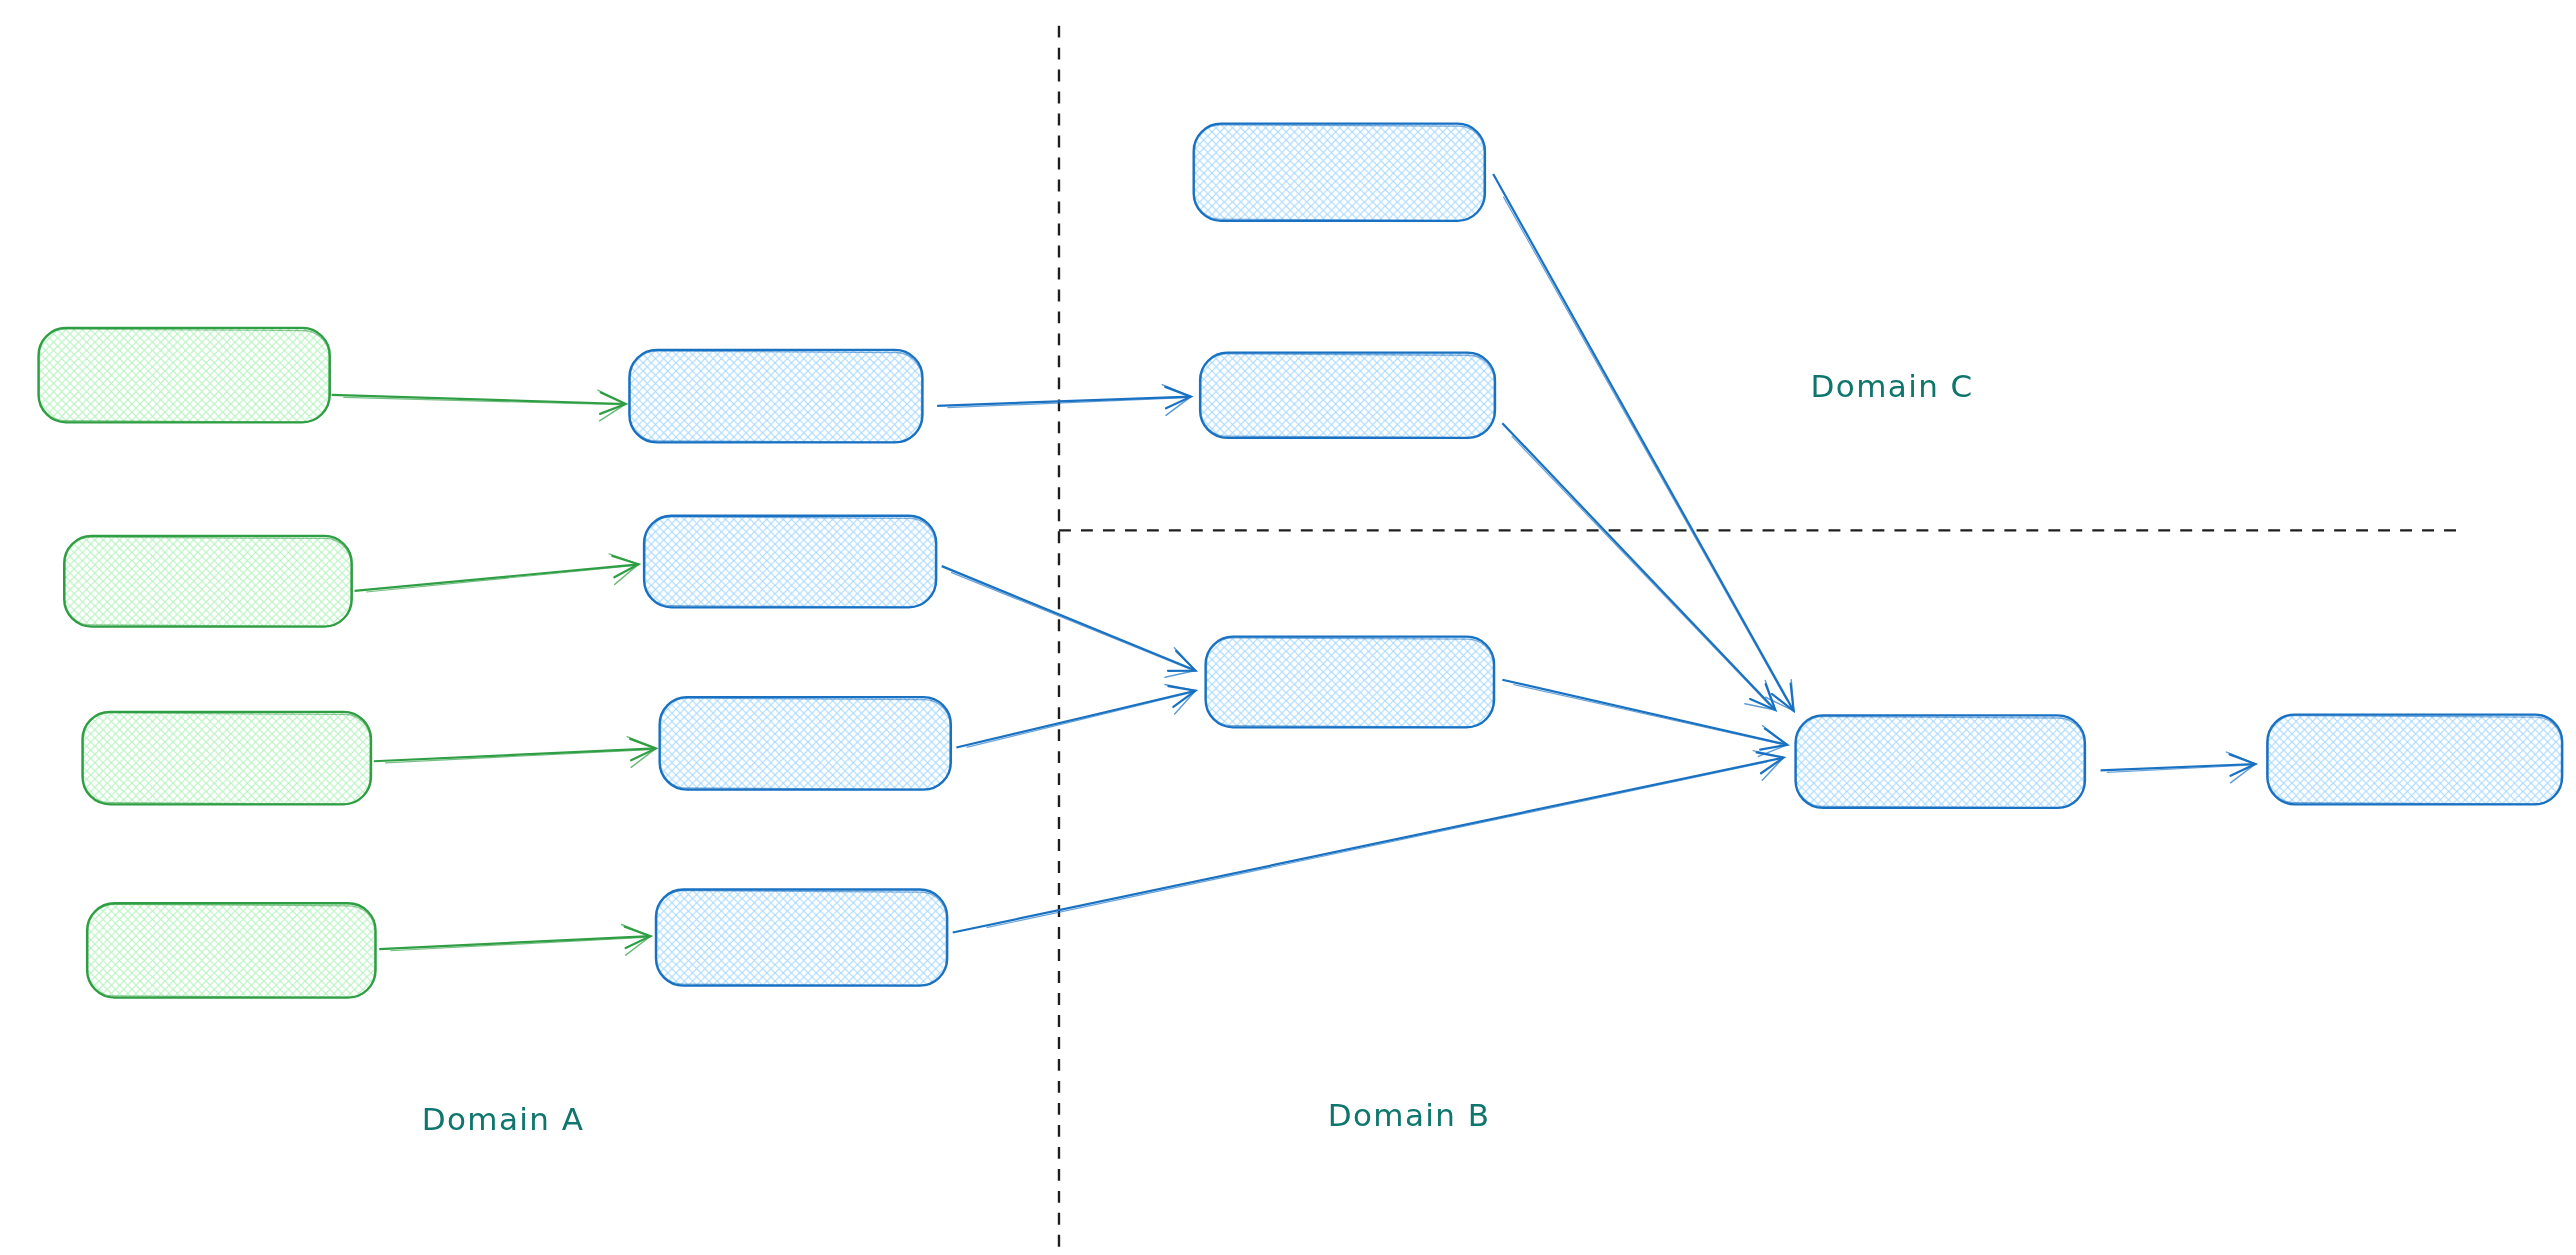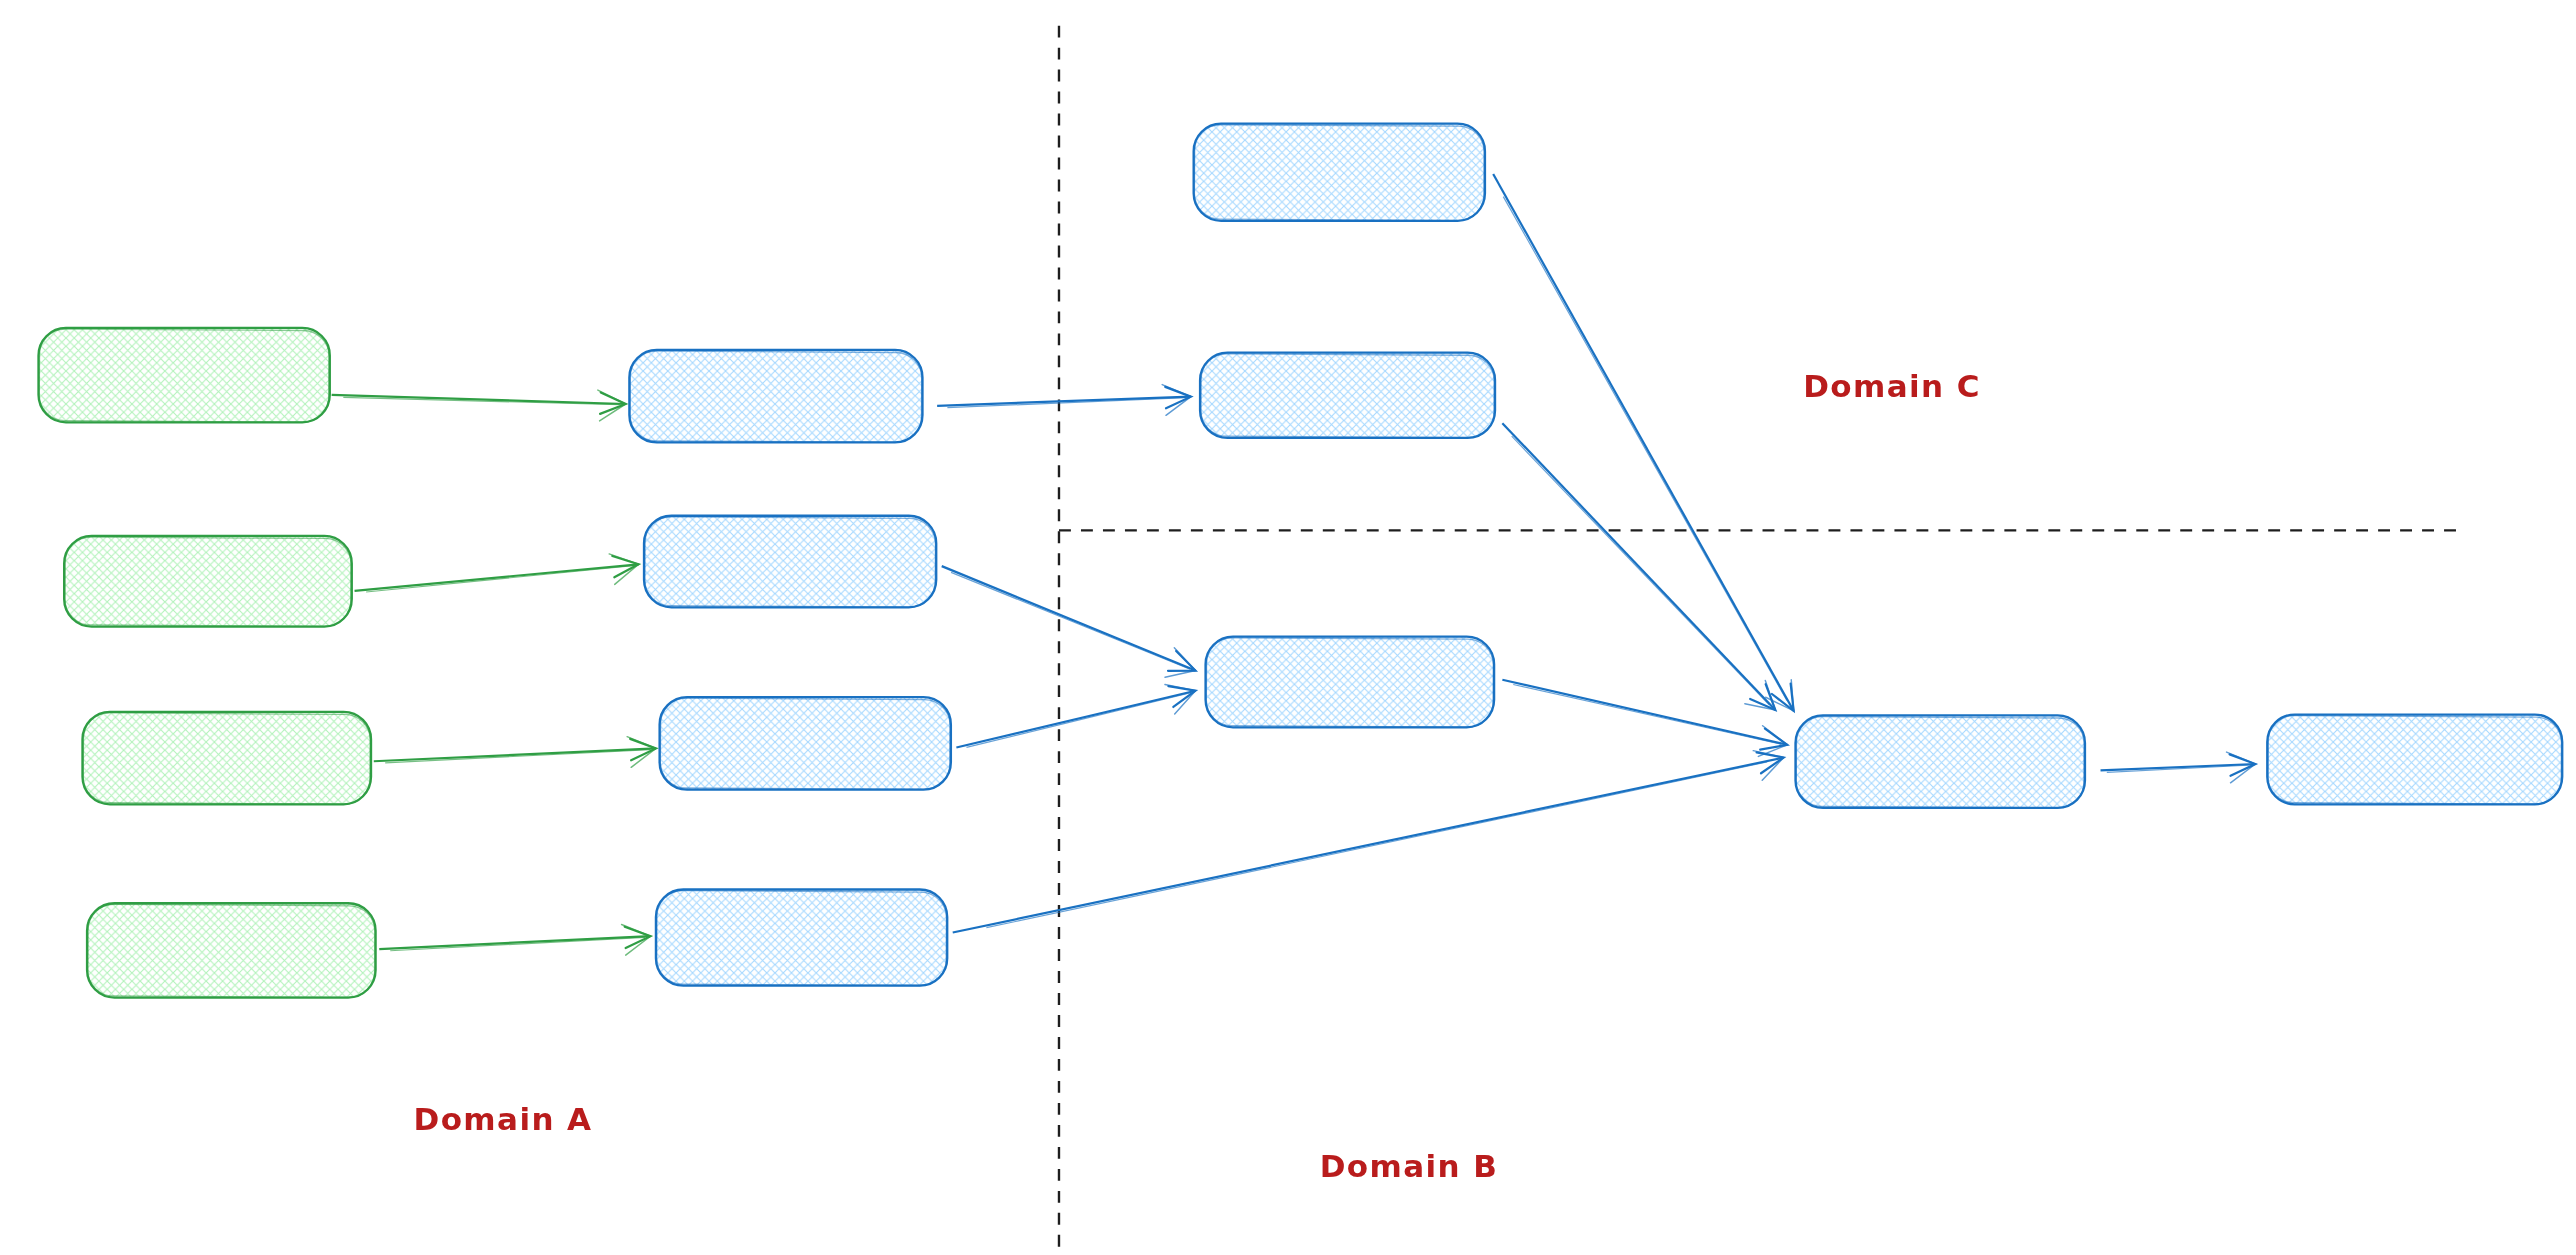--- a/index.html
+++ b/index.html
@@ -17,23 +17,23 @@
   }
   #diagram-svg {
     position: absolute;
     left: 0;
     top: 0;
   }
   .domain-label {
     position: absolute;
     transform: translate(-50%, -50%);
     font-size: 31px;
-    font-weight: 700;
+    font-weight: 400;
     letter-spacing: 1.4px;
-    color: #b91c1c;
+    color: #0f766e;
     white-space: nowrap;
     user-select: none;
   }
 </style>
 </head>
 <body>
 
 <div id="canvas-wrap">
   <svg id="diagram-svg" xmlns="http://www.w3.org/2000/svg" width="2576" height="1255" viewBox="0 0 2812 1370" style="background: rgb(255, 255, 255);">
       <defs>
@@ -165,16 +165,16 @@
         <path d="M 1918.4741765583792 822.9030707078418 L 1951 813 L 1925.9943192495423 789.9627273704939" fill="none" stroke="#1971c2" stroke-width="1.6" opacity="0.7" stroke-linecap="round" transform="rotate(-5 1951 813)"></path>
       </g>
       <g>
         <line x1="2293" y1="841" x2="2462" y2="834" stroke="#1971c2" stroke-width="2.4"></line>
         <line x1="2299.859323119862" y1="843.1179438938101" x2="2458.6597292479446" y2="835.0991775575241" stroke="#1971c2" stroke-width="1.3" opacity="0.65"></line>
         <path d="M 2434.875320728672 846.8160748448022 L 2462 834 L 2433.9083646114327 823.4709914428857" fill="none" stroke="#1971c2" stroke-width="2.4" opacity="1" stroke-linecap="round" transform=""></path>
         <path d="M 2433.2185747541916 852.1005403460764 L 2462 834 L 2431.820276998696 818.3416373919697" fill="none" stroke="#1971c2" stroke-width="1.6" opacity="0.7" stroke-linecap="round" transform="rotate(-5 2462 834)"></path>
       </g>
     </svg>
   <div class="domain-label" style="left: 503px; top: 1119px;">Domain A</div>
-  <div class="domain-label" style="left: 1409px; top: 1166px;">Domain B</div>
+  <div class="domain-label" style="left: 1409px; top: 1115px;">Domain B</div>
   <div class="domain-label" style="left: 1892px; top: 386px;">Domain C</div>
 </div>
 
 
 </body></html>

